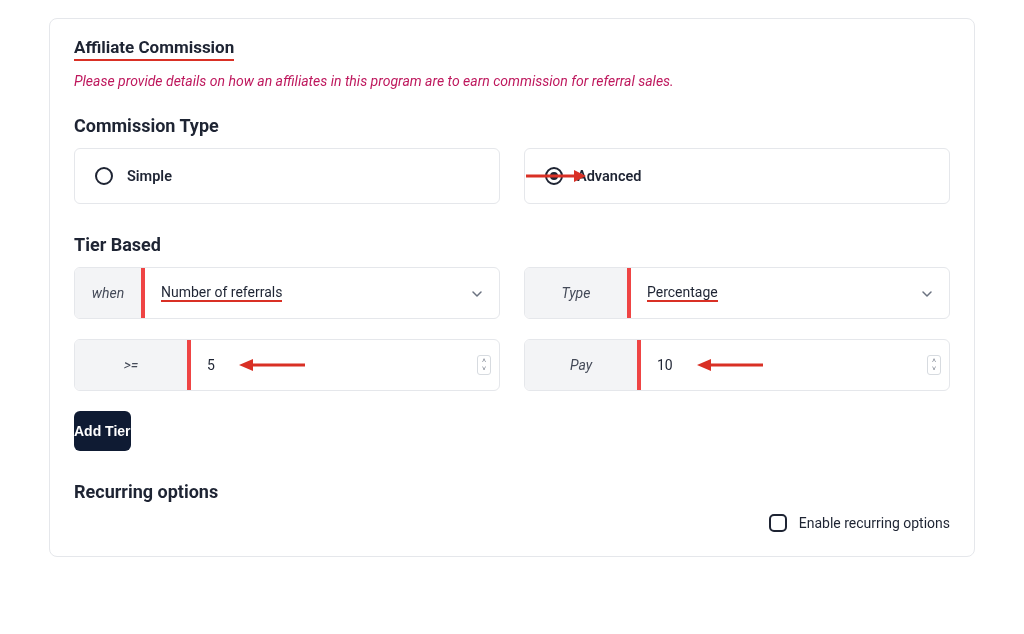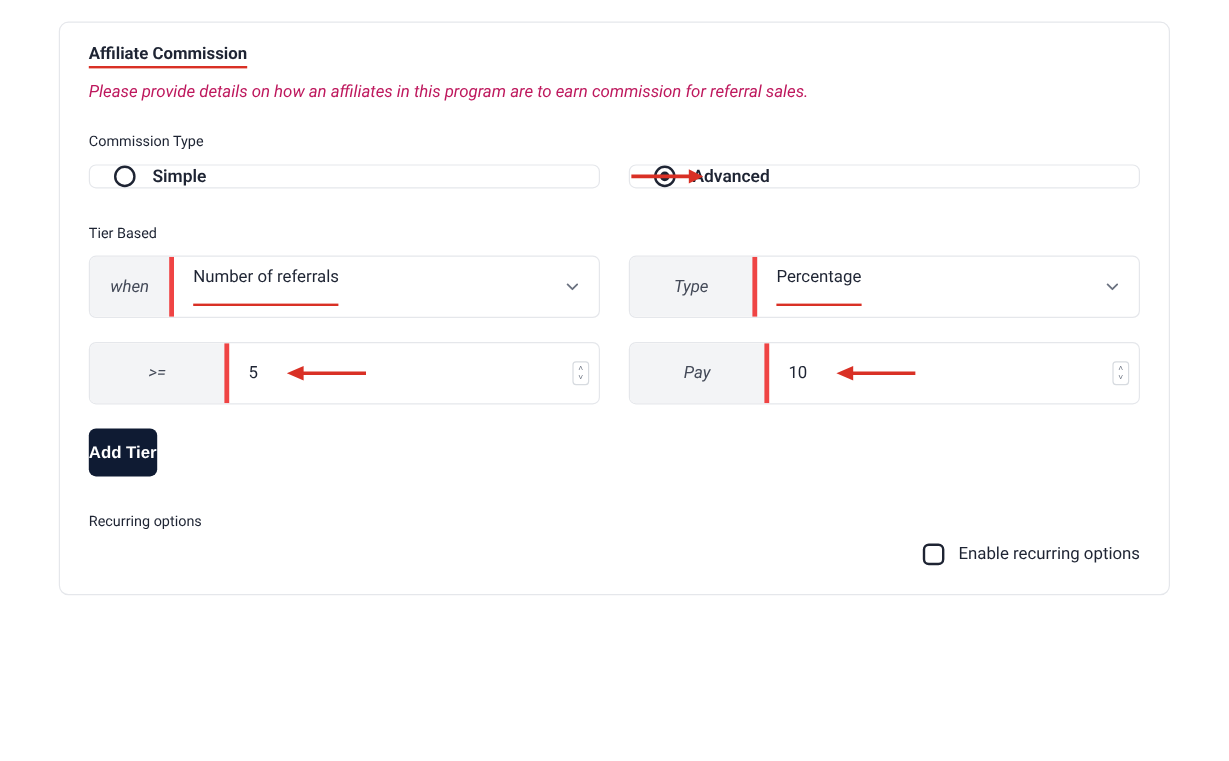--- a/index.html
+++ b/index.html
@@ -12,49 +12,49 @@
     font-size: 14px;
   }
   .card {
     border: 1px solid #e5e7eb;
     border-radius: 8px;
     padding: 18px 24px 24px 24px;
     width: 926px;
   }
   .section-title {
     font-weight: 700;
-    font-size: 14px;
+    font-size: 17px;
     color: #1e2433;
     border-bottom: 2px solid #d93025;
     display: inline-block;
     padding-bottom: 2px;
   }
   .section-desc {
     color: #be185d;
     margin: 12px 0 26px 0;
     font-size: 14px;
     font-style: italic;
   }
   .field-label {
-    font-weight: 400;
+    font-weight: 700;
     color: #1e2433;
     margin: 0 0 12px 0;
-    font-size: 12px;
+    font-size: 18px;
   }
   .radio-row {
     display: flex;
     gap: 24px;
     margin-bottom: 30px;
     position: relative;
   }
   .radio-card {
     flex: 1;
     border: 1px solid #e5e7eb;
     border-radius: 6px;
-    padding: 0 20px;
+    padding: 18px 20px;
     display: flex;
     align-items: center;
     gap: 14px;
     cursor: pointer;
   }
   .radio-outer {
     width: 18px;
     height: 18px;
     border: 2px solid #1e2433;
     border-radius: 50%;
@@ -104,21 +104,21 @@
   .input-value {
     flex: 1;
     display: flex;
     align-items: center;
     padding-left: 16px;
     font-size: 14px;
     position: relative;
   }
   .underline-red {
     border-bottom: 2px solid #d93025;
-    padding-bottom: 14px;
+    padding-bottom: 0;
     display: inline-block;
   }
   .chevron {
     position: absolute;
     right: 16px;
     top: 50%;
     transform: translateY(-50%);
     width: 12px;
     height: 12px;
   }

